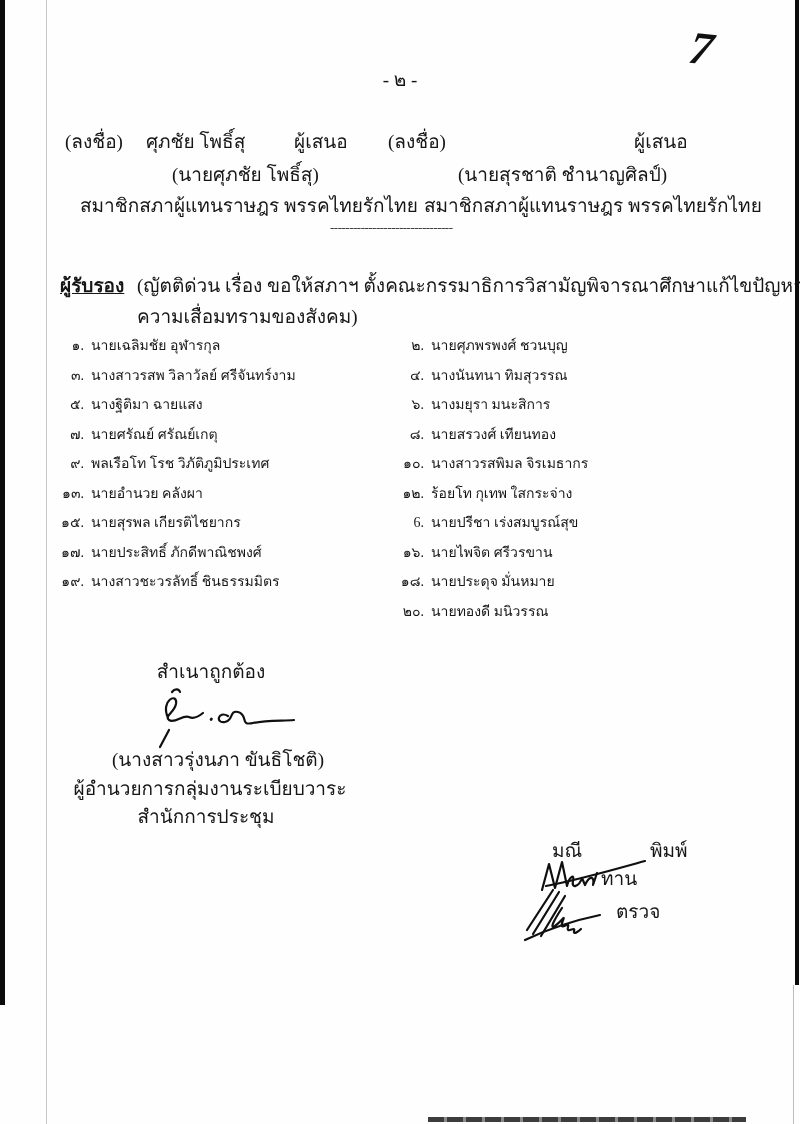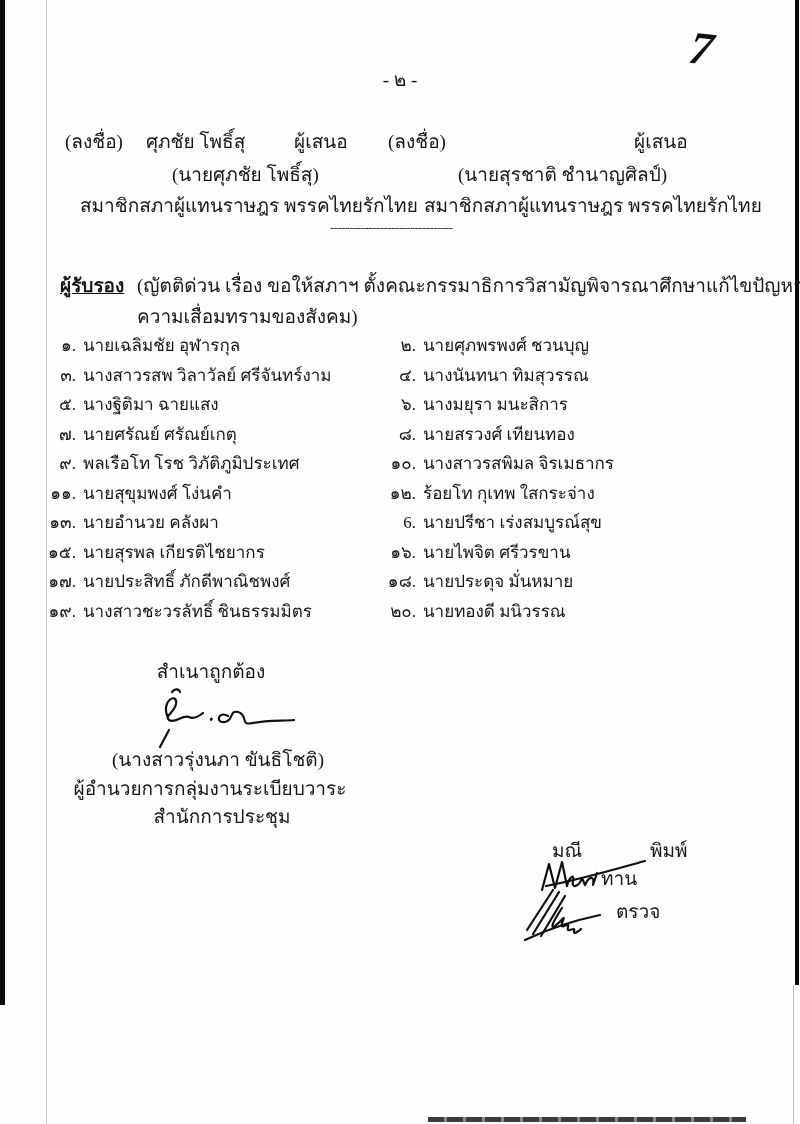--- a/index.html
+++ b/index.html
@@ -32,21 +32,21 @@
   
   .sep{
     position:absolute;left:330px;top:220px;width:132px;overflow:hidden;
     font-size:13px;letter-spacing:-0.5px;color:#333;white-space:nowrap;
   }
   .endorse-head{font-weight:bold;text-decoration:underline;}
   
   .col{position:absolute;top:331px;}
   .col-left{left:46px;}
   .col-right{left:386px;}
-  .row{height:29.5px;line-height:29.5px;font-size:17px;white-space:nowrap;}
+  .row{height:29.5px;line-height:29.5px;font-size:14px;white-space:nowrap;margin-left:8px;}
   .row .no{display:inline-block;width:30px;text-align:right;}
   .row .nm{margin-left:7px;}
   svg.sig{position:absolute;overflow:visible;}
   svg.sig path{fill:none;stroke:#101010;stroke-width:2.2;stroke-linecap:round;stroke-linejoin:round;}
 </style>
 </head>
 <body>
 
 <div class="page">
 
@@ -88,23 +88,20 @@
       <span class="no">๓.</span><span class="nm">นางสาวรสพ วิลาวัลย์ ศรีจันทร์งาม</span>
     </div>
       <div class="row">
       <span class="no">๕.</span><span class="nm">นางฐิติมา ฉายแสง</span>
     </div>
       <div class="row">
       <span class="no">๗.</span><span class="nm">นายศรัณย์ ศรัณย์เกตุ</span>
     </div>
       <div class="row">
       <span class="no">๙.</span><span class="nm">พลเรือโท โรช วิภัติภูมิประเทศ</span>
-    </div>
-      <div class="row">
-      <span class="no">๑๑.</span><span class="nm">นายสุขุมพงศ์ โง่นคำ</span>
     </div>
       <div class="row">
       <span class="no">๑๓.</span><span class="nm">นายอำนวย คลังผา</span>
     </div>
       <div class="row">
       <span class="no">๑๕.</span><span class="nm">นายสุรพล เกียรติไชยากร</span>
     </div>
       <div class="row">
       <span class="no">๑๗.</span><span class="nm">นายประสิทธิ์ ภักดีพาณิชพงศ์</span>
     </div>
@@ -151,21 +148,21 @@
   <svg class="sig" style="left:152px;top:686px;" width="150" height="64" viewBox="0 0 150 64">
     <path d="M20 6 C23 2 27 3 28 6"></path>
     <path d="M16 32 C8 14 26 6 24 18 C22 27 12 30 17 34 C23 38 31 28 37 31 C41 33 46 31 51 27"></path>
     <path d="M59 33 C59.5 32.5 60 33 59.5 33.5 C59 34 58.5 33.5 59 33"></path>
     <path d="M76 30 C66 24 63 38 73 36 C82 34 77 24 86 26 C97 29 87 40 101 37 C114 34 132 35 142 34"></path>
     <path d="M17 44 L8 61"></path>
   </svg>
 
   <div class="abs t center" style="left:210px;top:777px;">ผู้อำนวยการกลุ่มงานระเบียบวาระ</div>
   <div class="abs t center" style="left:218px;top:748px;">(นางสาวรุ่งนภา ขันธิโชติ)</div>
-  <div class="abs t center" style="left:222px;top:805px;">สำนักการประชุม</div>
+  <div class="abs t center" style="left:206px;top:805px;">สำนักการประชุม</div>
 
   <span class="abs t" style="left:552px;top:839px;">มณี</span>
   <span class="abs t" style="left:610px;top:839px;margin-left:40px;">พิมพ์</span>
 
   <svg class="sig" style="left:538px;top:856px;" width="110" height="38" viewBox="0 0 110 38">
     <path d="M4 34 L11 8 L17 32 L24 6 L29 30 C31 21 37 17 35 25 C33 33 41 31 44 22 L47 29 C52 18 57 21 55 29 L59 17"></path>
     <path d="M8 30 C40 24 78 13 107 5"></path>
   </svg>
   <span class="abs t" style="left:601px;top:867px;">ทาน</span>
 

